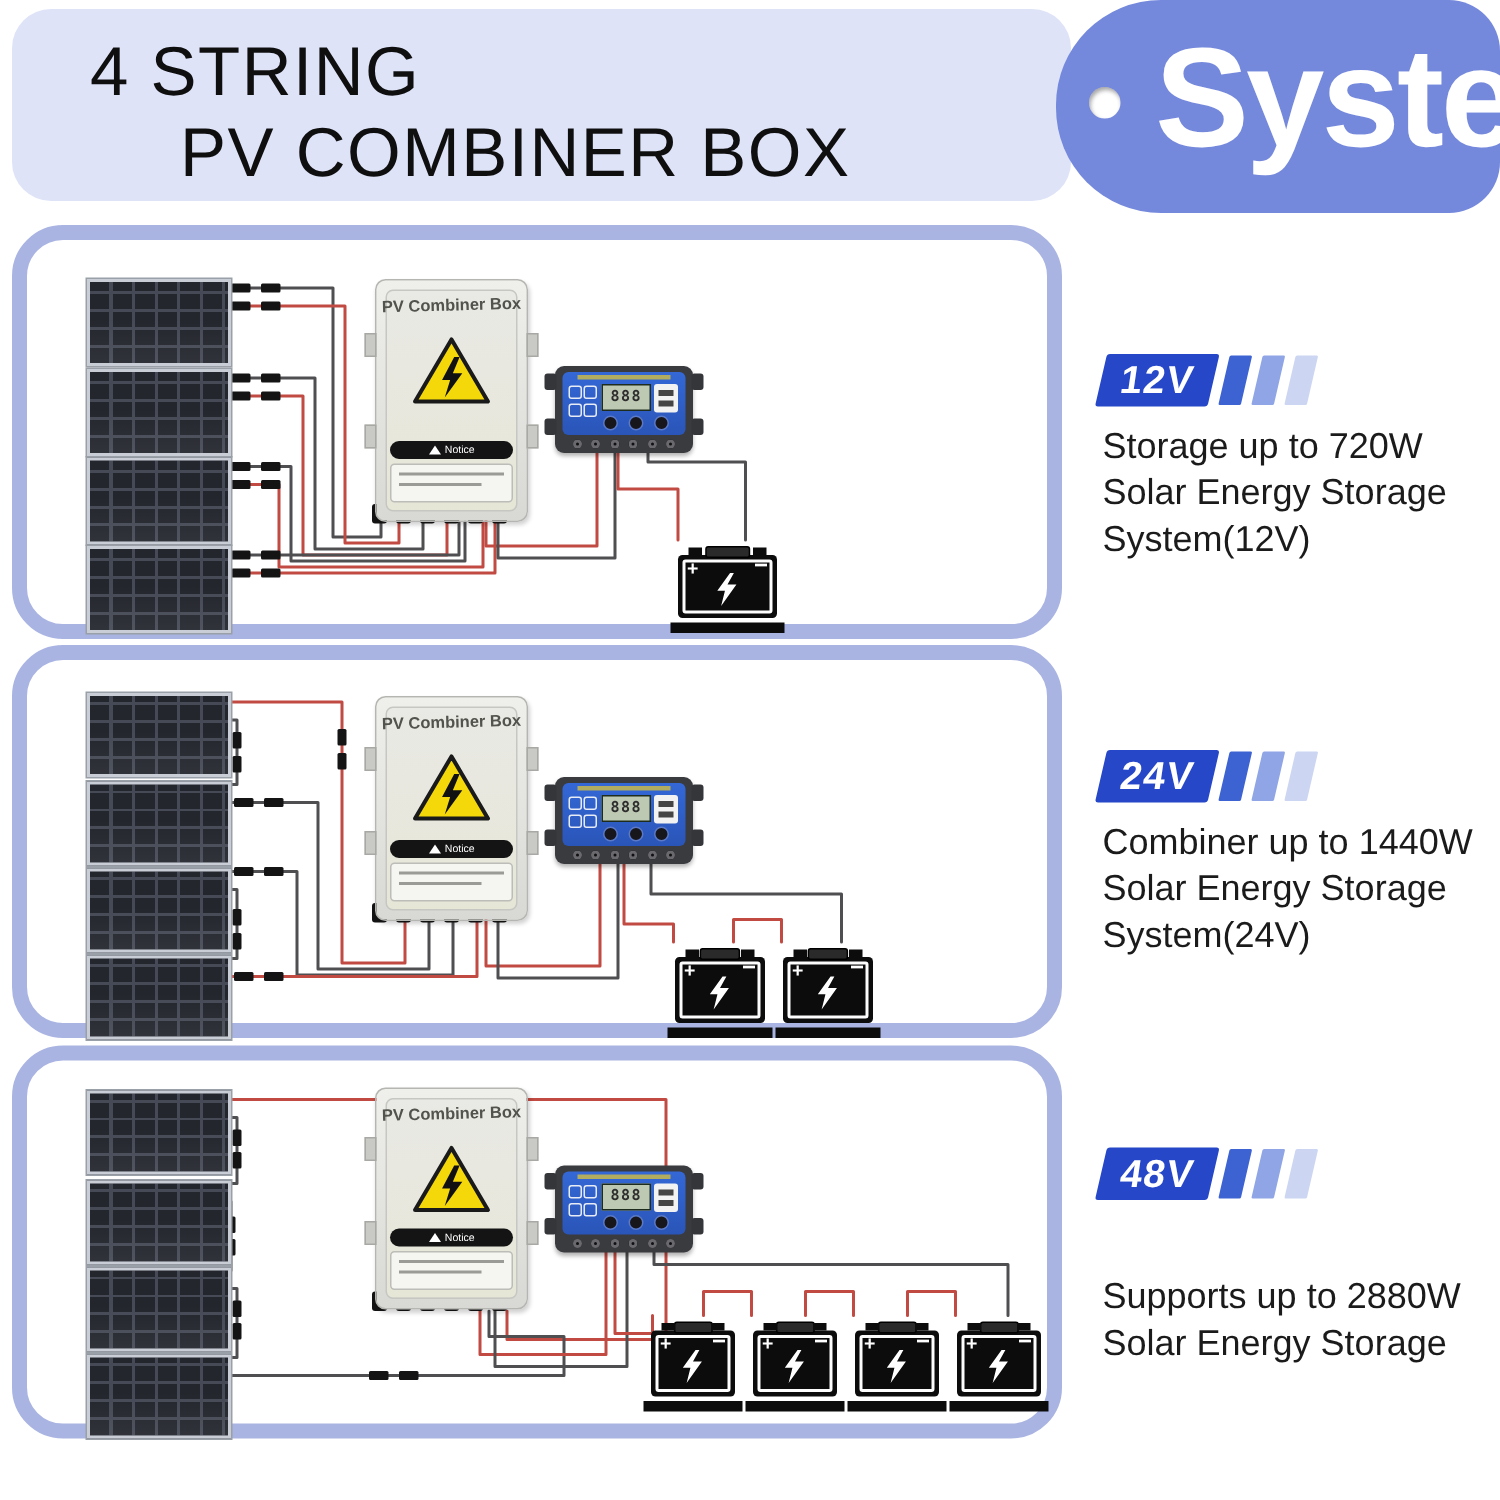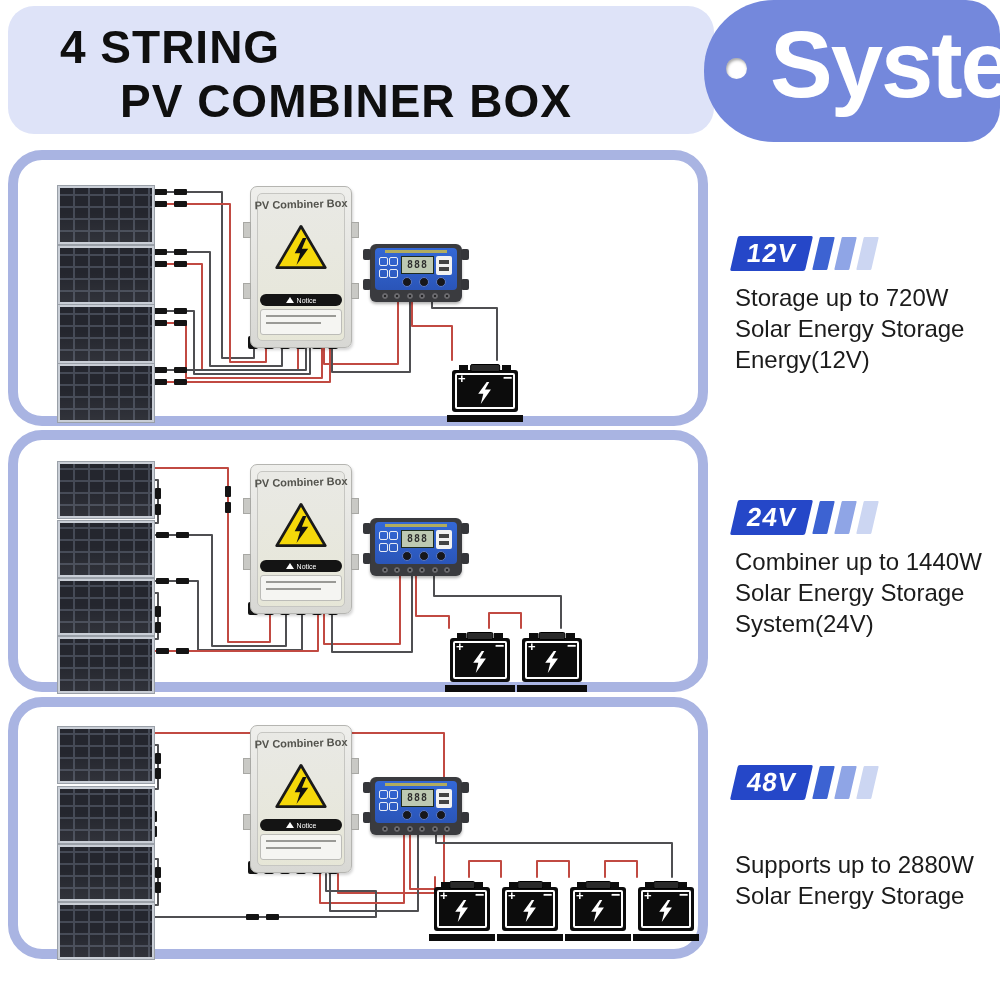--- a/index.html
+++ b/index.html
@@ -2,21 +2,21 @@
 <html><head>
 <meta charset="utf-8">
 <style>
   html,body{margin:0;padding:0}
   body{width:1000px;height:1000px;position:relative;background:#fff;overflow:hidden;
        font-family:"Liberation Sans","DejaVu Sans",sans-serif;}
 
   
   .header-card{position:absolute;left:8px;top:6px;width:706px;height:128px;
                background:#dee3f8;border-radius:26px;}
-  .title-line{position:absolute;color:#0f0f0f;font-weight:700;font-size:46px;letter-spacing:1px;white-space:nowrap}
+  .title-line{position:absolute;color:#0f0f0f;font-weight:400;font-size:46px;letter-spacing:1px;white-space:nowrap}
   .tl1{left:52px;top:14px}
   .tl2{left:112px;top:68px}
   .brand-tag{position:absolute;left:704px;top:0;width:296px;height:142px;background:#7488dc;
              border-radius:70px 34px 34px 70px;}
   .tag-hole{position:absolute;left:22px;top:58px;width:21px;height:21px;border-radius:50%;
             background:#fff;box-shadow:inset 1px 2px 3px rgba(0,0,0,.35)}
   .brand-text{position:absolute;left:66px;top:18px;color:#fff;font-weight:bold;font-size:94px;
               letter-spacing:-2px;line-height:1}
 
   
@@ -226,21 +226,21 @@
 </div>
 <div class="badge-row" style="top:236px">
   <div class="badge"><span>12V</span></div>
   <i class="stripe st1"></i>
   <i class="stripe st2"></i>
   <i class="stripe st3"></i>
 </div>
 <div class="desc" style="top:282px">
   <div>Storage up to 720W</div>
   <div>Solar Energy Storage</div>
-  <div>Energy(12V)</div>
+  <div>System(12V)</div>
 </div>
 
 <div class="section sec2">
   <svg class="wires" width="680" height="242" viewBox="10 10 680 242">
     <path class="wb" d="M132,50 H150 V93 H132"></path>
     <path class="wb" d="M132,163 H150 V209 H132"></path>
     <path class="wr" d="M132,38 H220 V212 H262 V185"></path>
     <path class="wb" d="M132,105 H204 V216 H278 V185"></path>
     <path class="wb" d="M132,151 H190 V220 H294 V185"></path>
     <path class="wr" d="M132,221 H310 V185"></path>

